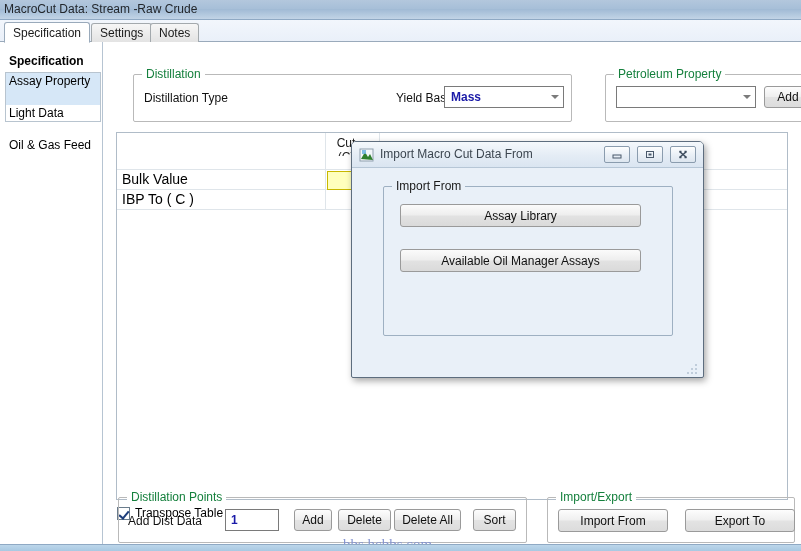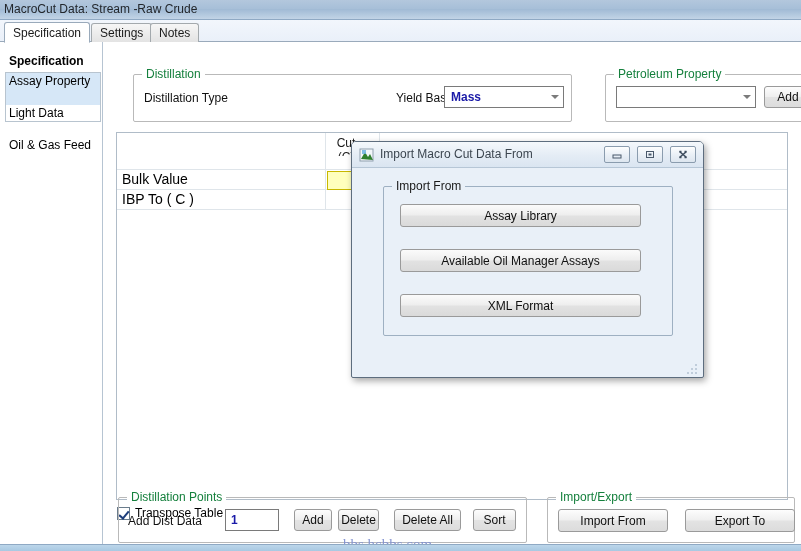--- a/index.html
+++ b/index.html
@@ -299,21 +299,21 @@
 
     <span class="fieldlabel" style="left:9px; top:16px;">Add Dist Data</span>
 
     <div class="txtinput" style="left:106px; top:11px; width:54px; height:22px;">
       <span>1</span>
     </div>
 
     <div class="btn" style="left:175px; top:11px; width:38px; height:22px;">
       <span>Add</span>
     </div>
-    <div class="btn" style="left:219px; top:11px; width:41px; height:22px;">
+    <div class="btn" style="left:219px; top:11px; width:53px; height:22px;">
       <span>Delete</span>
     </div>
     <div class="btn" style="left:275px; top:11px; width:67px; height:22px;">
       <span>Delete All</span>
     </div>
     <div class="btn" style="left:354px; top:11px; width:43px; height:22px;">
       <span>Sort</span>
     </div>
   </div>
 
@@ -367,23 +367,20 @@
 
   <div id="dlgbody">
     <div id="impgroup" class="group">
       <span class="glabel">Import From</span>
 
       <div class="dlgbtn" style="top:17px;">
         <span>Assay Library</span>
       </div>
       <div class="dlgbtn" style="top:62px;">
         <span>Available Oil Manager Assays</span>
-      </div>
-      <div class="dlgbtn" style="top:107px;">
-        <span>XML Format</span>
       </div>
     </div>
 
     <span id="grip">
       <svg width="12" height="12" viewBox="0 0 12 12">
         <g fill="#9fb2c4">
           <rect x="8" y="8" width="2" height="2"></rect>
           <rect x="4" y="8" width="2" height="2"></rect>
           <rect x="0" y="8" width="2" height="2"></rect>
           <rect x="8" y="4" width="2" height="2"></rect>

